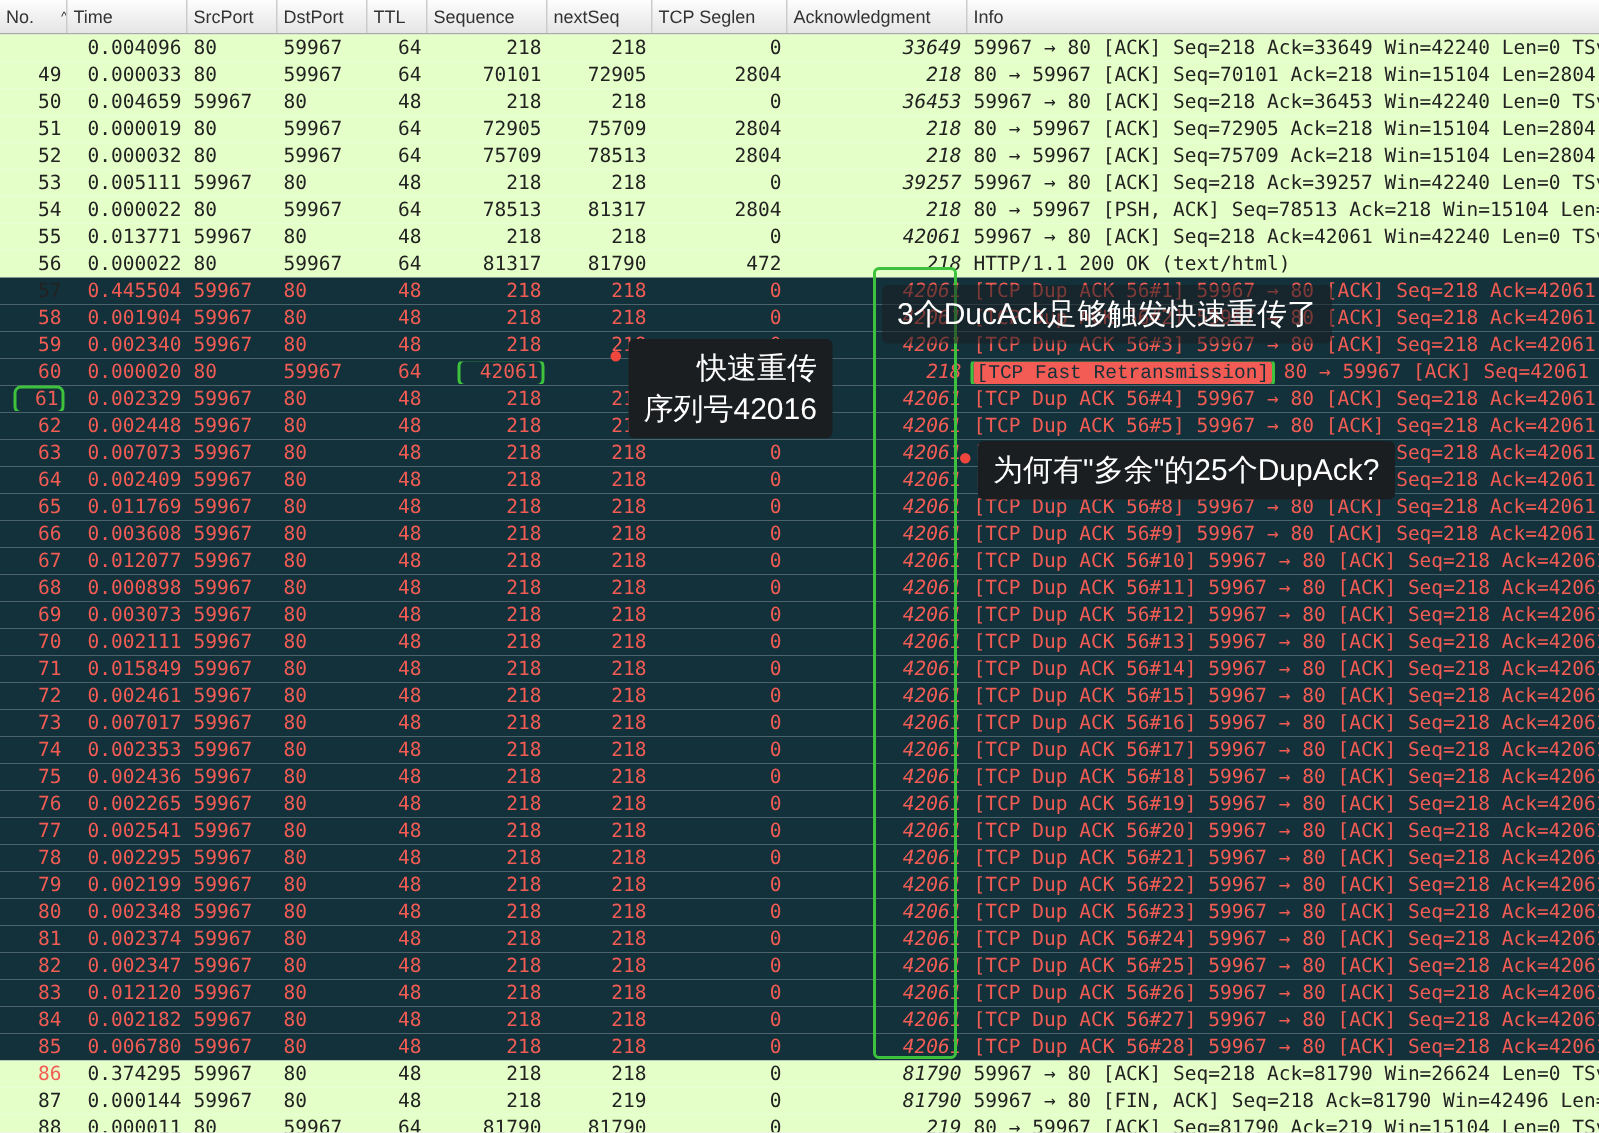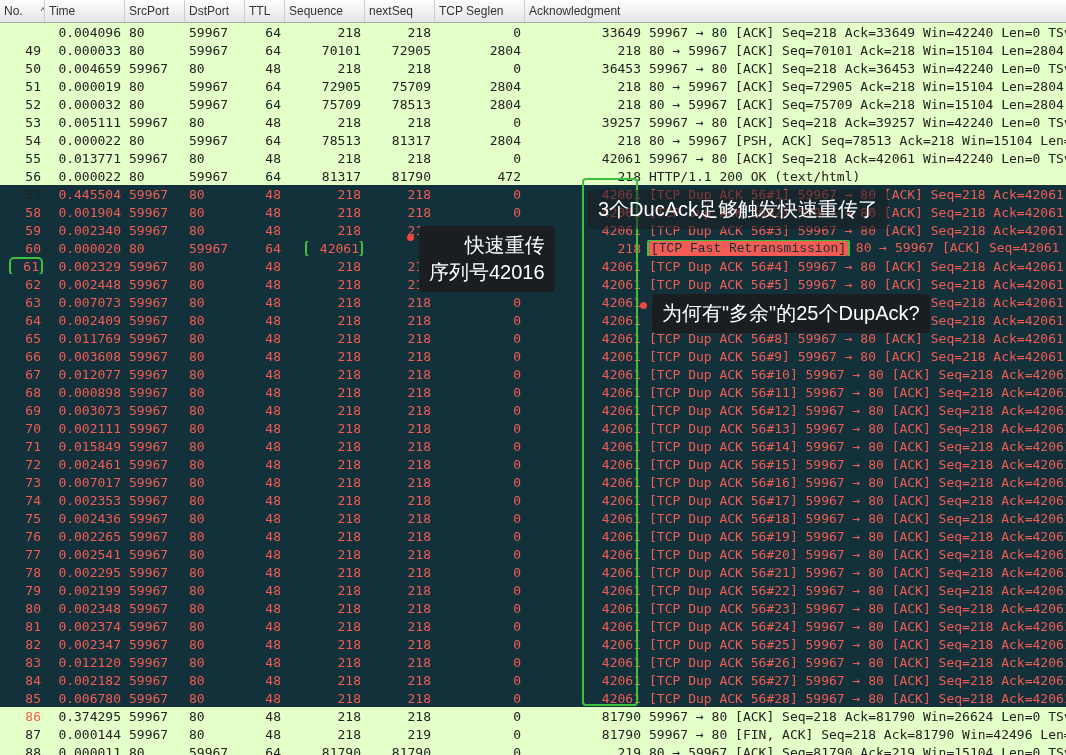--- a/index.html
+++ b/index.html
@@ -12,21 +12,21 @@
   .row { display:grid; grid-template-columns:45px 80px 60px 60px 40px 80px 70px 90px 120px 1fr; height:18px; align-items:center; white-space:nowrap; }
   .row > div { padding:0 4px; overflow:hidden; text-overflow:clip; }
   .row .r { text-align:right; }
   .row .info { text-align:left; }
   .light { background:#e4ffc7; color:#222; }
   .dark  { background:#12313a; color:#f25c54; }
   .dark .info { color:#f25c54; }
   .httprow { background:#e4ffc7; }
   .box-no { display:inline-block; min-width:26px; text-align:right;margin-top:36px; }
   .box-no.hl, .c-seq.hl, .c-ack.hl { outline:2px solid #3ec23e; border-radius:3px; padding:0 2px; }
-  .c-ack { display:inline-block; min-width:50px; text-align:right; }
+  .c-ack { display:inline-block; min-width:50px; text-align:right;font-style:italic; }
   .c-seq { display:inline-block; min-width:50px; text-align:right; }
   .fastretx { background:#f25c54; color:#12313a; padding:0 2px; border-radius:2px; outline:2px solid #3ec23e;font-family:Liberation Mono, monospace; }
   .annot { position:absolute; background:#1b1e21; color:#fff; font-family:-apple-system,"PingFang SC","Helvetica Neue",sans-serif; font-size:20px; padding:6px 10px; border-radius:4px; pointer-events:none; white-space:nowrap;text-align:right; }
   .annot::before { content:""; position:absolute; left:-12px; top:8px; width:7px; height:7px; background:#ef463e; border-radius:50%; }
   .annot.noDot::before { display:none; }
   .ackcol-outline { position:absolute; border:2px solid #3ec23e; border-radius:4px; pointer-events:none; }
 </style>
 </head>
 <body>
 
@@ -38,20 +38,21 @@
         <span class="sortcaret">^</span>
       </div>
     <div>Time</div>
     <div>SrcPort</div>
     <div>DstPort</div>
     <div>TTL</div>
     <div>Sequence</div>
     <div>nextSeq</div>
     <div>TCP Seglen</div>
     <div>Acknowledgment</div>
+    <div>Info</div>
   </div>
 
   <div class="rows" id="rows">
       <div class="row light">
         <div class="r"><span class="box-no">49</span></div>
         <div class="r">0.004096</div>
         <div>80</div>
         <div>59967</div>
         <div class="r">64</div>
         <div class="r"><span class="c-seq">218</span></div>

